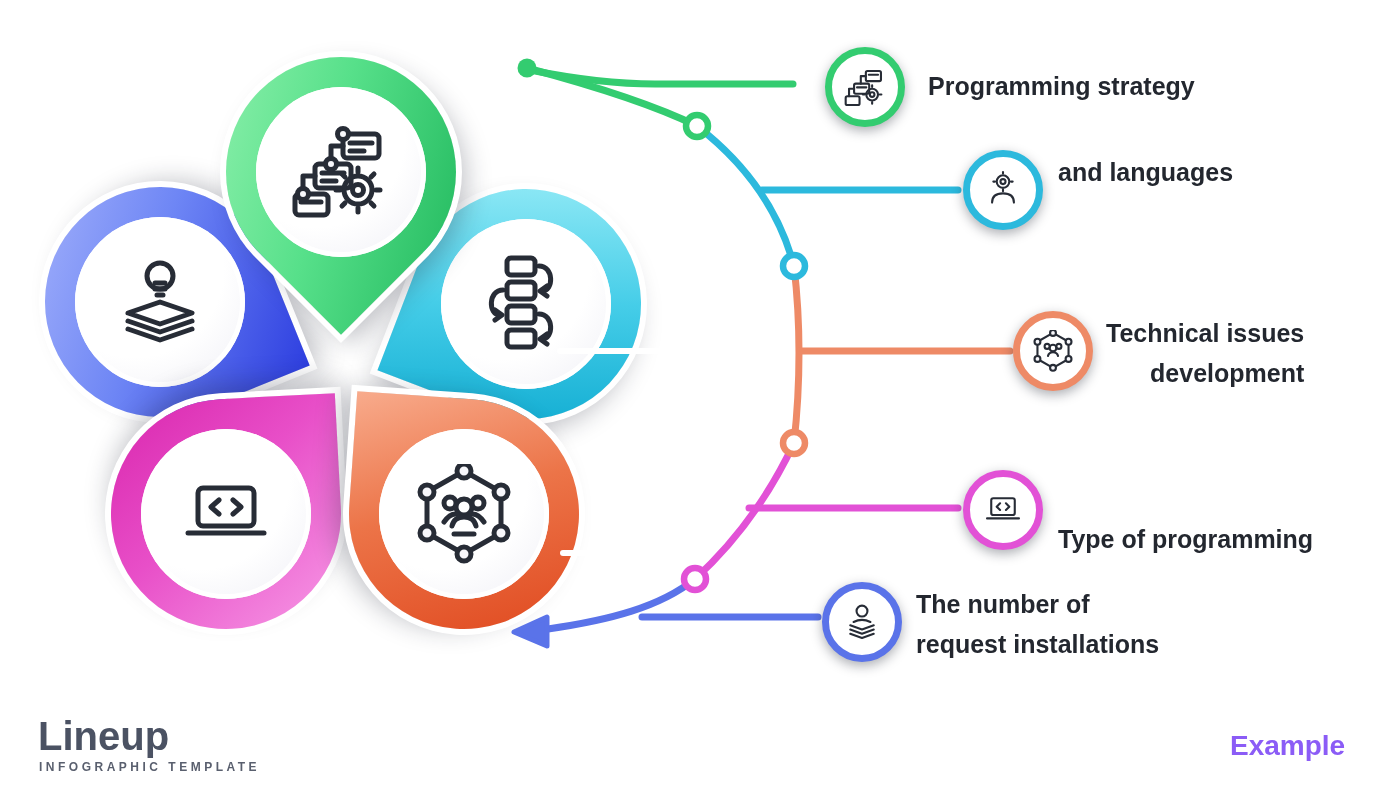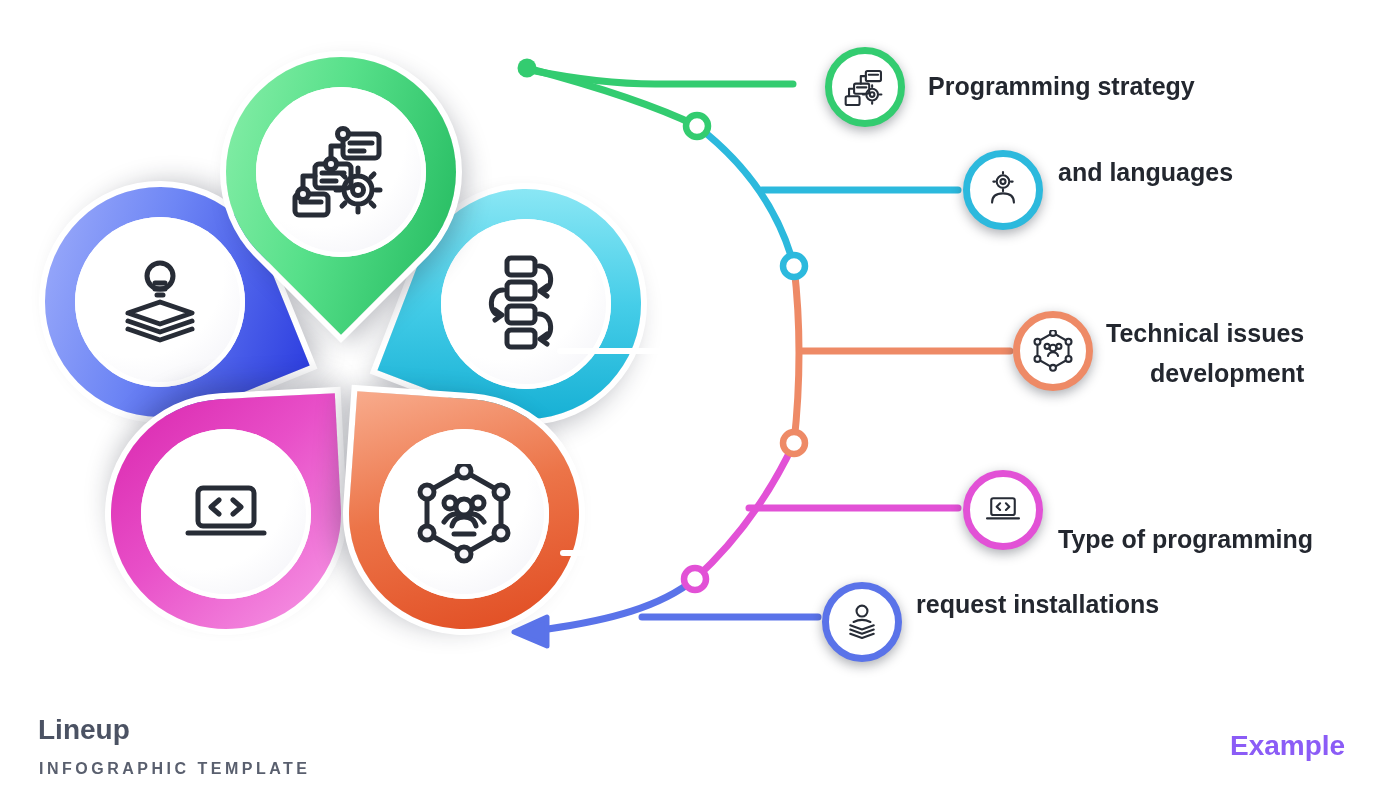--- a/index.html
+++ b/index.html
@@ -45,22 +45,22 @@
   .ring svg{width:42px;height:42px;}
   .ring-green  {border:7px solid #33cc70;}
   .ring-cyan   {border:7px solid #2cb9dd;}
   .ring-orange {border:7px solid #ee8a66;}
   .ring-magenta{border:7px solid #e251d6;}
   .ring-blue   {border:7px solid #5a73e9;}
 
   .row-text{position:absolute;font-size:25px;font-weight:bold;color:#23272f;line-height:40px;white-space:nowrap;}
 
   
-  .brand{position:absolute;left:38px;top:714px;font-size:28px;font-weight:bold;color:#4b5263;z-index:6;}
-  .tagline{position:absolute;left:39px;top:760px;font-size:16px;font-weight:bold;letter-spacing:3.5px;
+  .brand{position:absolute;left:38px;top:714px;font-size:40px;font-weight:bold;color:#4b5263;z-index:6;}
+  .tagline{position:absolute;left:39px;top:760px;font-size:12px;font-weight:bold;letter-spacing:3.5px;
            color:#595f6e;z-index:6;}
   .example{position:absolute;left:1230px;top:730px;font-size:28px;font-weight:bold;color:#8b5cf6;z-index:6;}
 </style>
 </head>
 <body>
 
 <div class="canvas">
 
   <div class="petal petal-blue">
     <div class="petal-inner">
@@ -250,20 +250,21 @@
     <div class="ring ring-blue" style="left:822px;top:582px;">
       <svg viewBox="0 0 100 100">
         <circle class="icon-stroke" cx="50" cy="24" r="13"></circle>
         <path class="icon-stroke" d="M30,50 Q50,40 70,50"></path>
         <path class="icon-stroke" d="M22,58 L50,68 L78,58"></path>
         <path class="icon-stroke" d="M22,68 L50,78 L78,68"></path>
         <path class="icon-stroke" d="M22,78 L50,88 L78,78"></path>
       </svg>
     </div>
     <div class="row-text" style="left:916px;top:584px;">
+      <div>The number of</div>
       <div>request installations</div>
     </div>
   </div>
 
   <div class="brand">Lineup</div>
   <div class="tagline">INFOGRAPHIC TEMPLATE</div>
   <div class="example">Example</div>
 
 </div>
 

